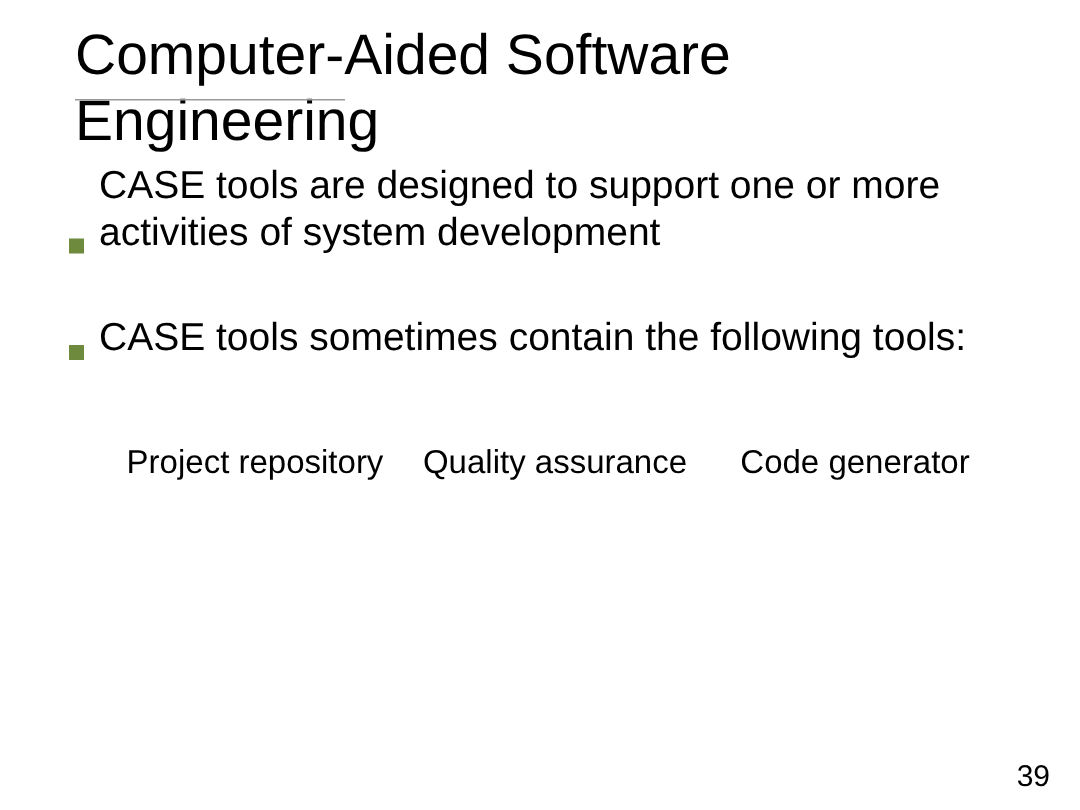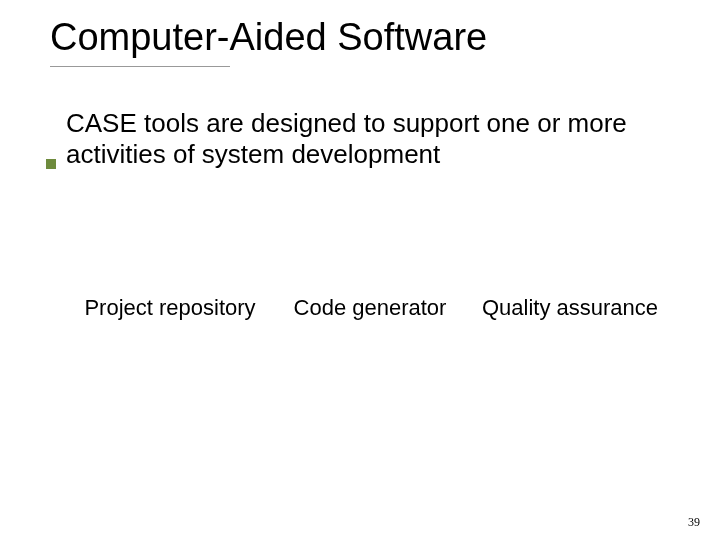--- a/index.html
+++ b/index.html
@@ -75,49 +75,54 @@
     color: #000;
     text-align: center;
   }
   .cell {
     line-height: 1.2;
   }
   .pagenum {
     position: absolute;
     bottom: 10px;
     right: 20px;
-    font-family: Liberation Serif, serif;
-    font-size: 12px;
+    font-family: Liberation Sans, sans-serif;
+    font-size: 20px;
     color: #000;
   }
 </style>
 </head>
 <body>
 
 <div class="slide">
 
   <div class="title">
     <div>Computer-Aided Software</div>
+    <div>Engineering</div>
   </div>
   <div class="title-rule"></div>
 
   <div class="body">
     <div class="bullet-row">
       <div class="bullet-mark"></div>
       <div class="bullet-text">CASE tools are designed to support one or more activities of system development</div>
     </div>
+    <div class="bullet-row">
+      <div class="bullet-mark"></div>
+      <div class="bullet-text">CASE tools sometimes contain the following tools:</div>
+    </div>
   </div>
 
   <div class="grid">
     <div class="cell">
       <span>Project repository</span>
     </div>
     <div class="cell">
-      <span>Code generator</span>
+      <span>Quality assurance</span>
     </div>
     <div class="cell">
-      <span>Quality assurance</span>
+      <span>Code generator</span>
     </div>
   </div>
 
   <div class="pagenum">39</div>
 
 </div>
 
 </body></html>

